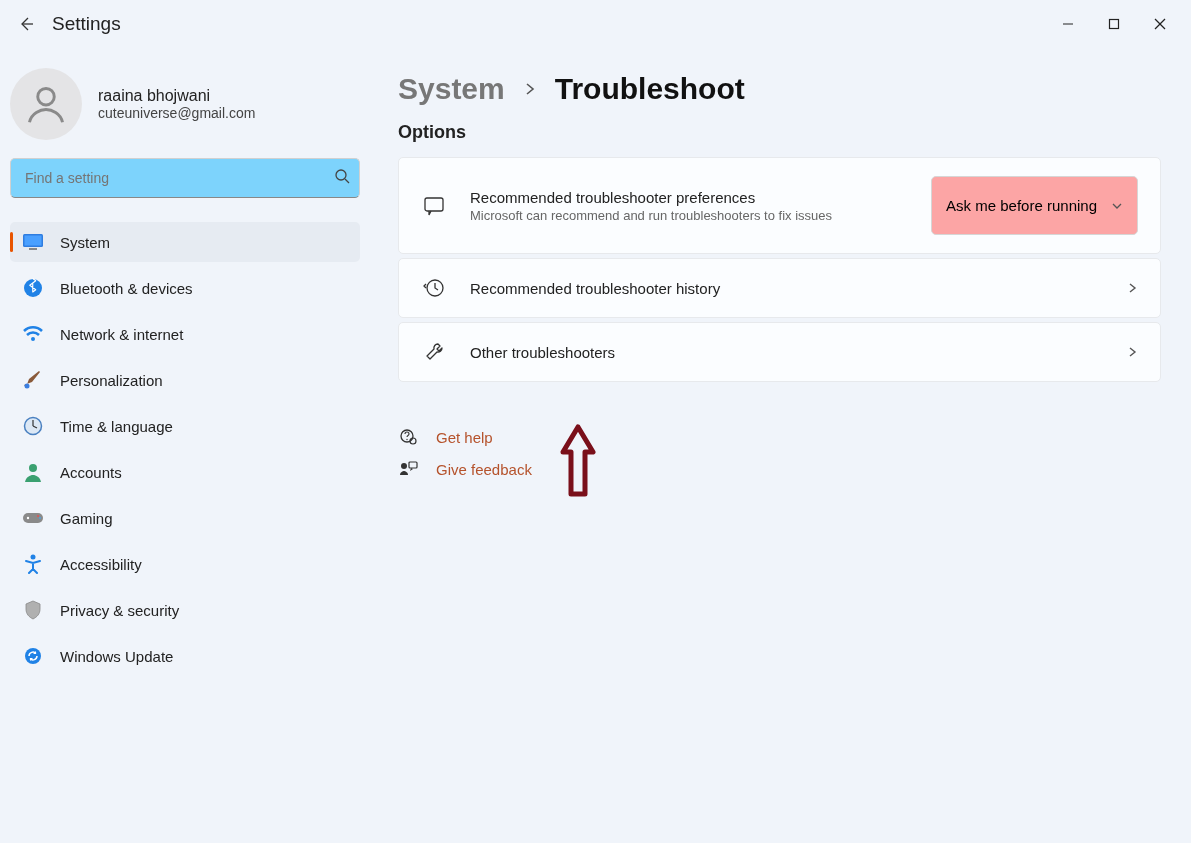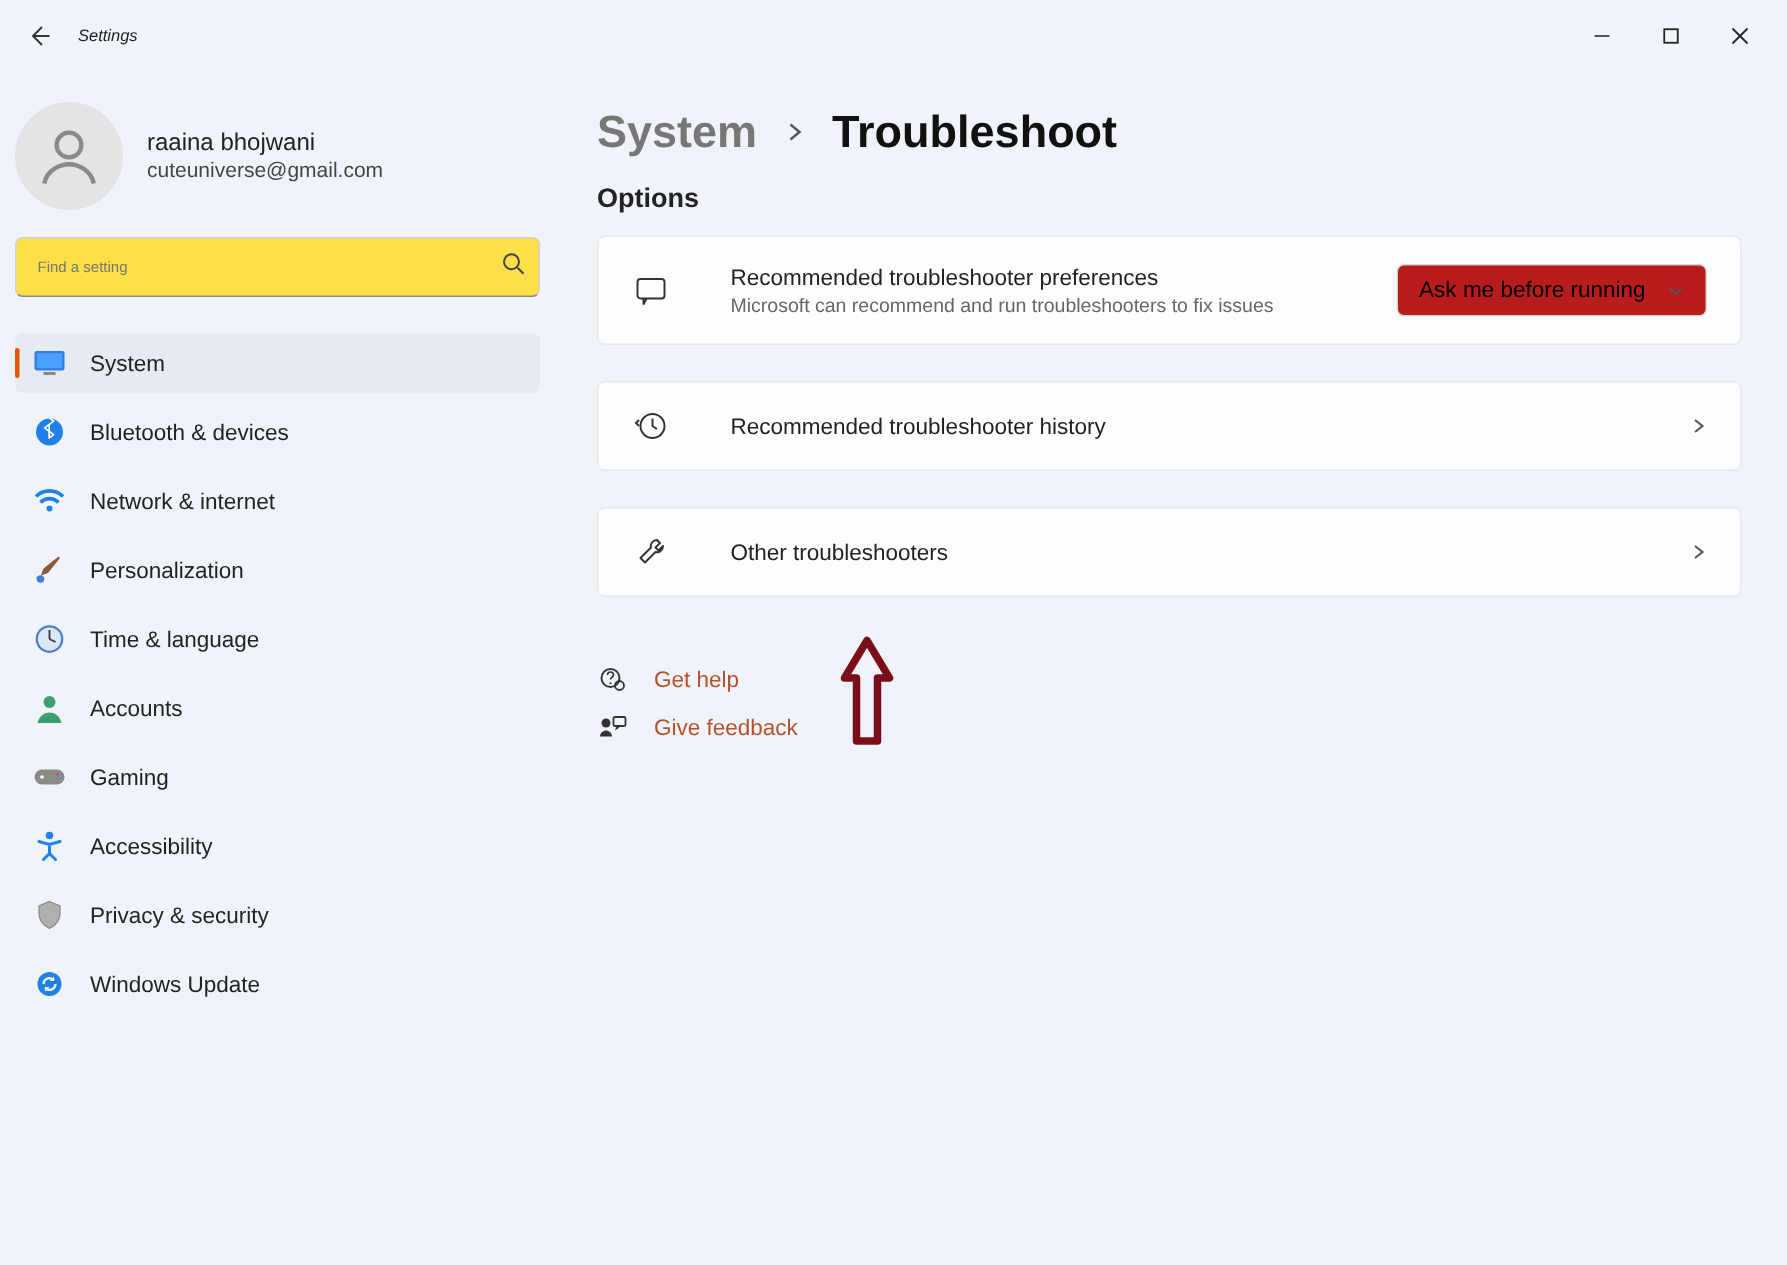--- a/index.html
+++ b/index.html
@@ -1,59 +1,59 @@
 <!DOCTYPE html>
 <html><head>
   <meta charset="utf-8">
   <style>
     * { margin: 0; padding: 0; box-sizing: border-box; font-family: "Segoe UI", sans-serif; }
     body { background: #f0f4fa; width: 1191px; height: 843px; overflow: hidden; position: relative; }
     
     .titlebar { height: 48px; display: flex; align-items: center; padding: 0 8px; }
     .back-btn { width: 36px; height: 36px; display: flex; align-items: center; justify-content: center; cursor: pointer; }
-    .title { font-size: 11px; margin-left: 8px; color: #222; font-style: italic; }
+    .title { font-size: 19px; margin-left: 8px; color: #222; }
     .window-controls { margin-left: auto; display: flex; }
     .win-ctrl { width: 46px; height: 32px; display: flex; align-items: center; justify-content: center; cursor: pointer; }
     
     .layout { display: flex; height: calc(100% - 48px); }
     
     .sidebar { width: 370px; padding: 16px 10px 16px 10px; overflow-y: auto; }
     .user-row { display: flex; align-items: center; gap: 16px; padding: 4px 0 18px 0; }
     .avatar { width: 72px; height: 72px; border-radius: 50%; background: #e4e4e6; display: flex; align-items: center; justify-content: center; }
     .user-name { font-size: 16px; font-weight: 400; color: #222; }
     .user-email { font-size: 14px; color: #444; }
     
     .search-wrap { margin: 0 0 24px 0; position: relative; }
-    .search-input { width: 100%; height: 40px; border: 1px solid #d0d0d0; border-bottom: 1.5px solid #888; border-radius: 5px; padding: 0 42px 0 14px; font-size: 10px; background: #fde047; color: #666; outline: none; }
+    .search-input { width: 100%; height: 40px; border: 1px solid #d0d0d0; border-bottom: 1.5px solid #888; border-radius: 5px; padding: 0 42px 0 14px; font-size: 14px; background: #7dd3fc; color: #666; outline: none; }
     .search-icon-btn { position: absolute; right: 10px; top: 50%; transform: translateY(-50%); }
     
     .nav { display: flex; flex-direction: column; gap: 6px; }
     .nav-item { display: flex; align-items: center; gap: 16px; padding: 9px 12px; border-radius: 5px; cursor: pointer; position: relative; }
     .nav-item.active { background: #e6ebf2; }
     .nav-item.active::before { content: ""; position: absolute; left: 0; top: 10px; bottom: 10px; width: 3px; background: #e85400; border-radius: 2px; }
     .nav-ico { width: 22px; height: 22px; display: flex; align-items: center; justify-content: center; flex-shrink: 0; }
     .nav-label { font-size: 15px; color: #222; }
     
     .main { flex: 1; padding: 24px 30px 0 28px; overflow-y: auto; }
     .breadcrumb { display: flex; align-items: center; gap: 18px; margin-bottom: 16px; }
     .bc-parent { font-size: 30px; font-weight: 600; color: #777; cursor: pointer; }
     .bc-sep { font-size: 20px; color: #555; }
     .bc-current { font-size: 30px; font-weight: 600; color: #111; }
     
     .section-title { font-size: 18px; font-weight: 600; color: #222; margin-bottom: 14px; }
     
-    .card { background: #fbfdff; border: 1px solid #e7e9ec; border-radius: 5px; padding: 18px 22px; display: flex; align-items: center; gap: 40px; margin-bottom: 24px; cursor: pointer; }
+    .card { background: #fbfdff; border: 1px solid #e7e9ec; border-radius: 5px; padding: 18px 22px; display: flex; align-items: center; gap: 23px; margin-bottom: 4px; cursor: pointer; }
     .card-ico { width: 26px; display: flex; align-items: center; justify-content: center; flex-shrink: 0; }
     .card-body { flex: 1; }
     .card-title { font-size: 15px; color: #222; }
     .card-sub { font-size: 13px; color: #666; margin-top: 2px; max-width: 420px; }
     .card-right { display: flex; align-items: center; }
     .chevron { color: #555; }
     
-    .dropdown { border: 1px solid #d6d6d6; border-radius: 5px; padding: 8px 14px; display: flex; align-items: center; gap: 14px; background: #b91c1c; font-size: 15px; cursor: pointer; }
+    .dropdown { border: 1px solid #d6d6d6; border-radius: 5px; padding: 20px 14px; display: flex; align-items: center; gap: 14px; background: #fca5a5; font-size: 15px; cursor: pointer; }
     
     .link-row { display: flex; align-items: center; gap: 18px; margin-top: 14px; }
     .link-ico { width: 20px; display: flex; align-items: center; justify-content: center; }
     .link-text { font-size: 15px; color: #b5522b; cursor: pointer; }
     
     .annotation-arrow { position: absolute; left: 555px; top: 422px; pointer-events: none; }
   </style>
 </head>
 <body>
 

